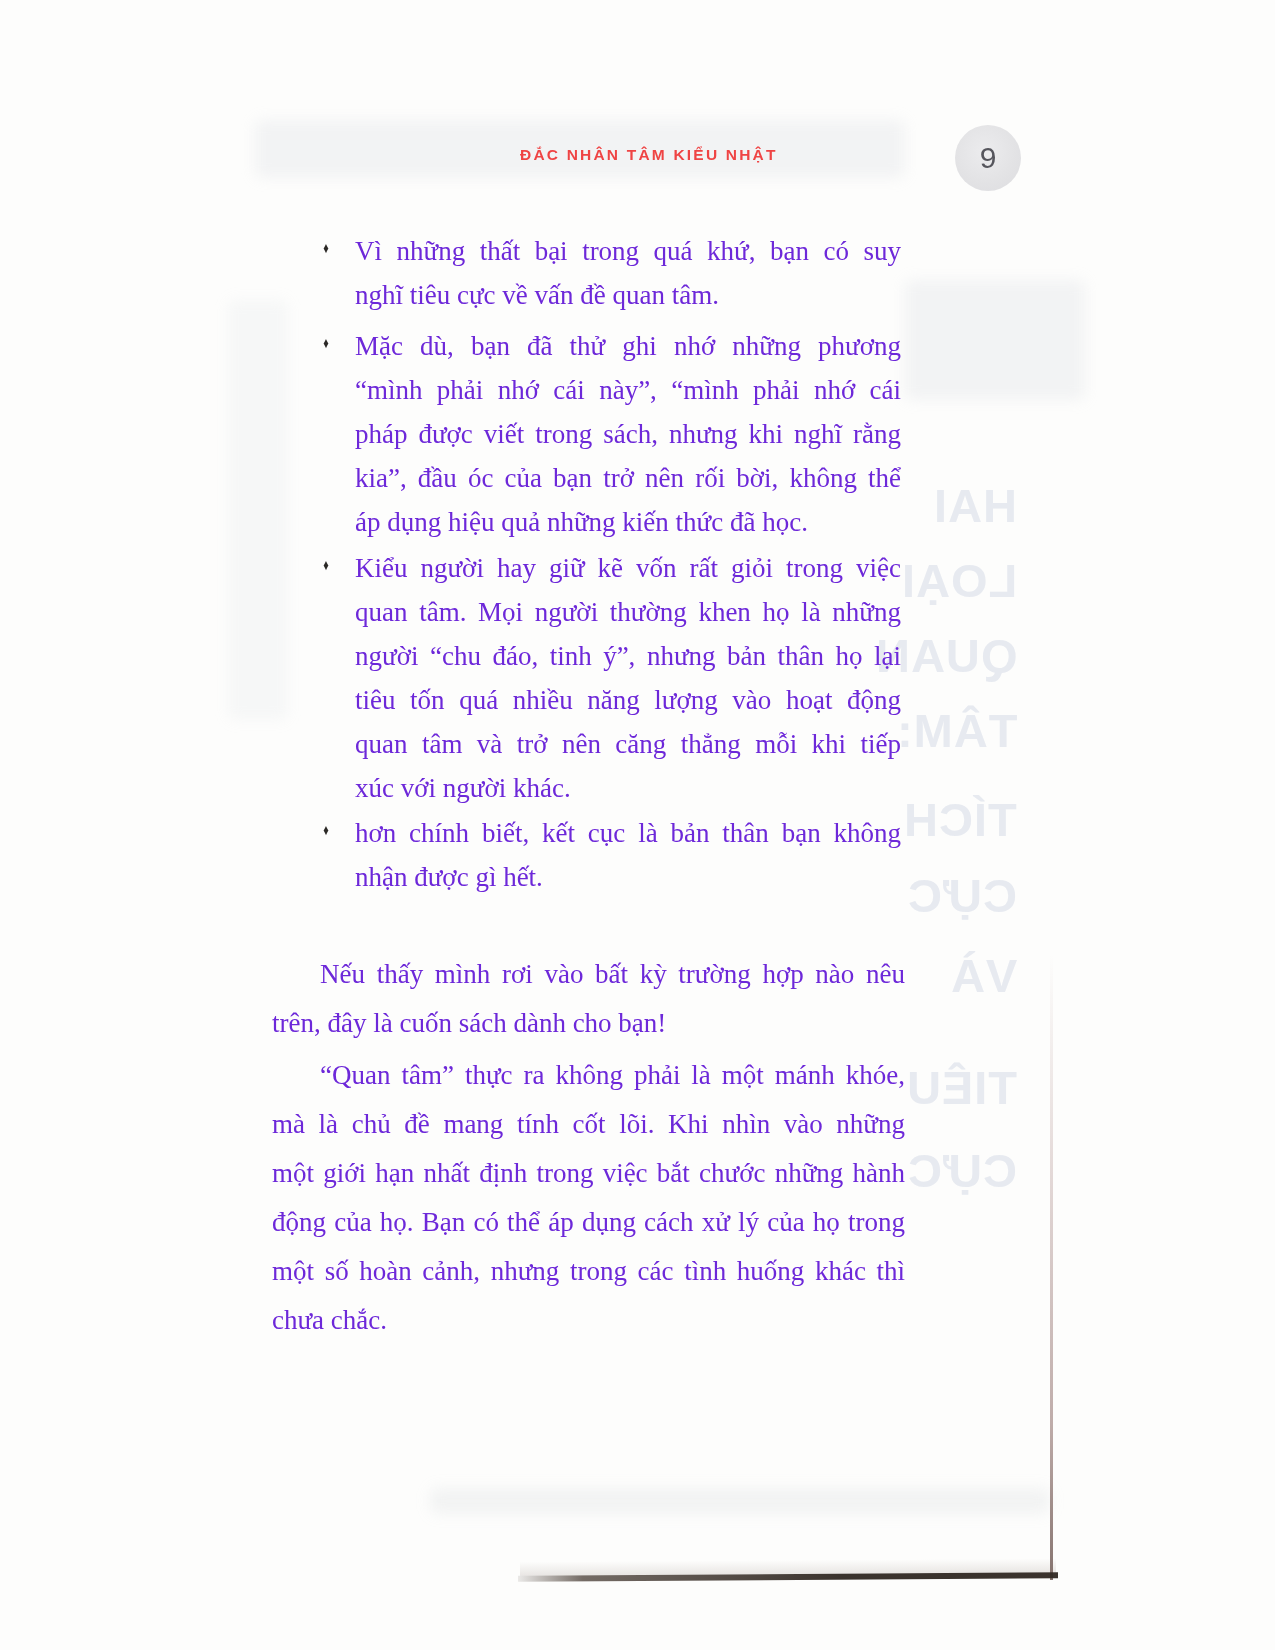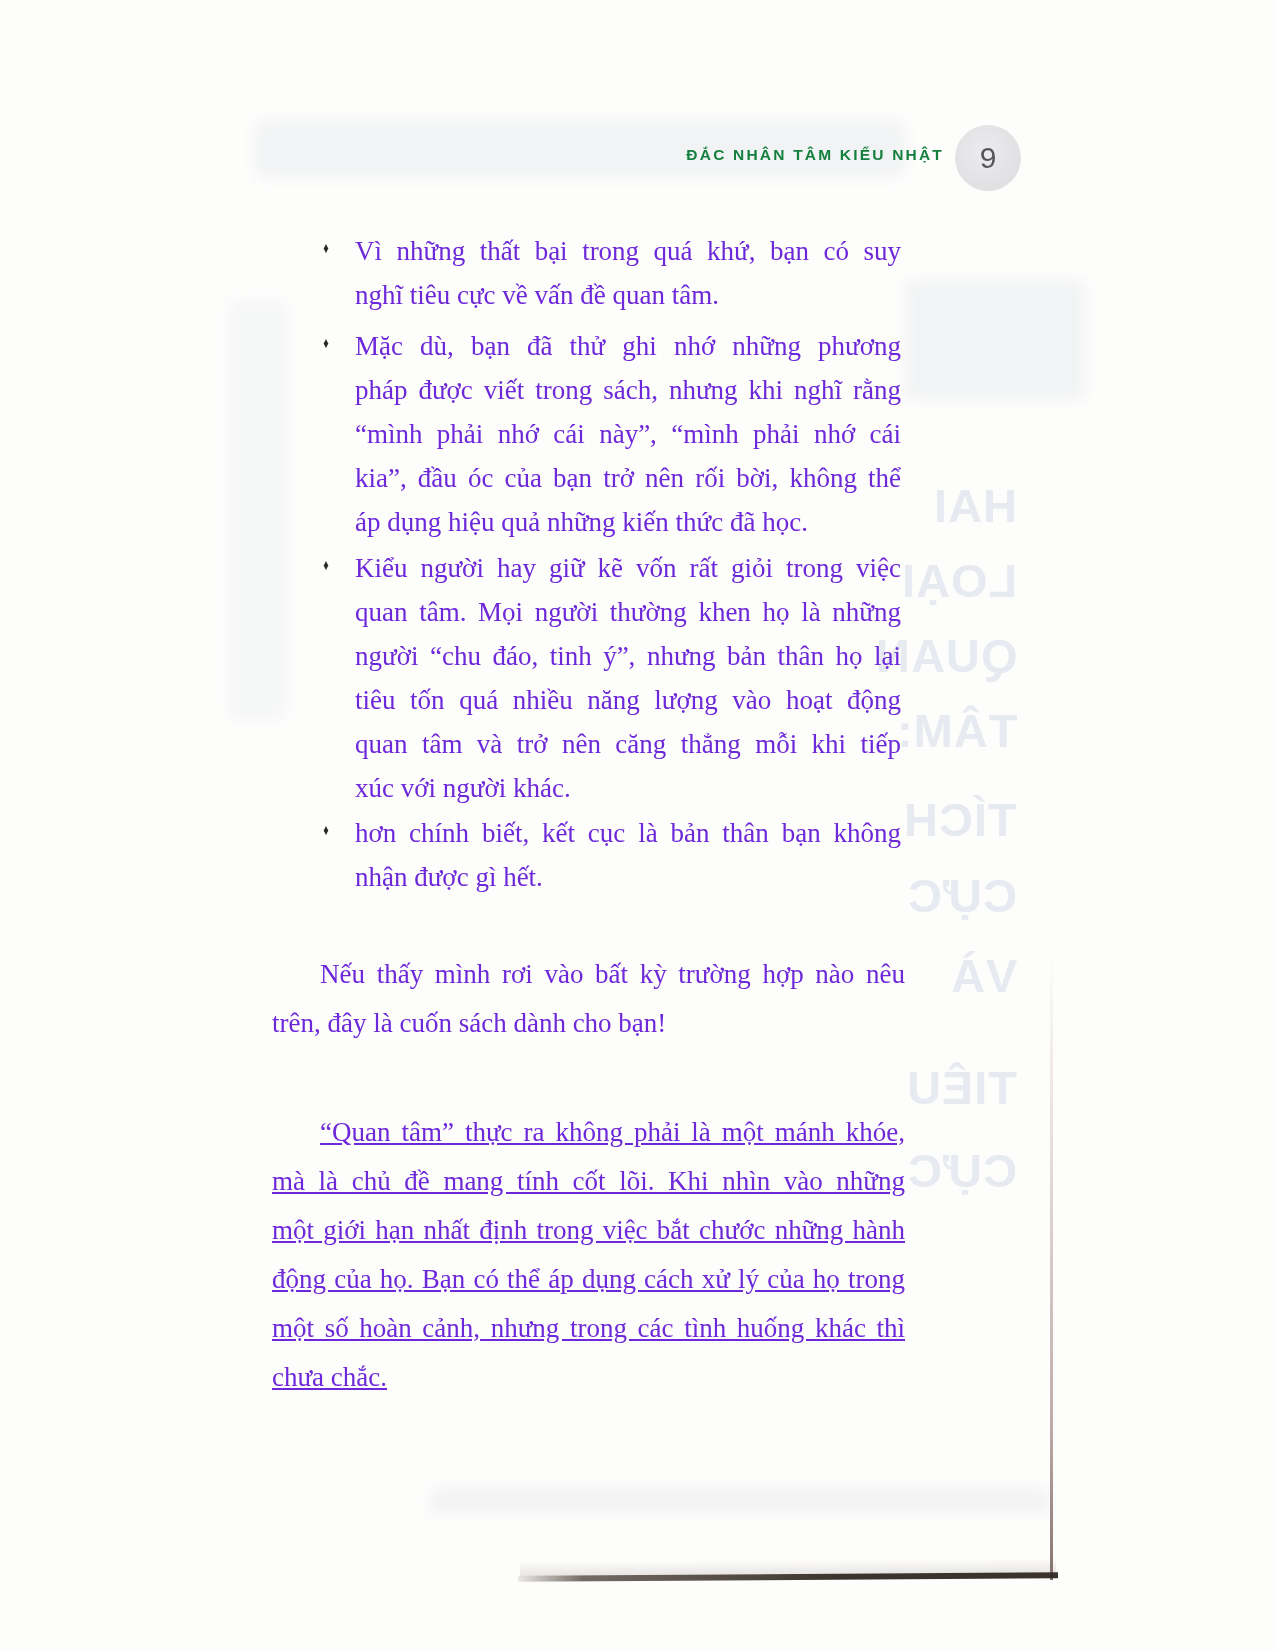--- a/index.html
+++ b/index.html
@@ -4,24 +4,24 @@
 <style>
   html,body{margin:0;padding:0;background:#ffffff;}
   #canvas{
     position:relative;width:1275px;height:1650px;overflow:hidden;
     background:#fdfdfc;
     font-family:"Liberation Serif", serif;
   }
   
   .running-head{
     position:absolute;top:146px;left:520px;width:424px;
-    text-align:right;
+    text-align:left;
     font-family:"Liberation Sans", sans-serif;
     font-size:15.5px;font-weight:600;letter-spacing:2.2px;
-    color:#15803d;
+    color:#ef4444;
   }
   .page-badge{
     position:absolute;left:955px;top:125px;width:66px;height:66px;
     border-radius:50%;
     background:radial-gradient(circle at 45% 40%, #ececee 0%, #e3e3e5 55%, #dcdcdf 100%);
     display:flex;align-items:center;justify-content:center;
   }
   .page-badge .num{
     font-family:"Liberation Sans", sans-serif;
     font-size:30px;color:#55555c;font-weight:400;
@@ -116,22 +116,22 @@
   <div class="bullets">
       <div class="textblock" style="top:229px;">
     <div class="tb-line">Vì những thất bại trong quá khứ, bạn có suy</div>
     <div class="tb-line last">nghĩ tiêu cực về vấn đề quan tâm.</div>
   </div>
     </div>
 
   <div class="bullets">
       <div class="textblock" style="top:324px;">
     <div class="tb-line">Mặc dù, bạn đã thử ghi nhớ những phương</div>
+    <div class="tb-line">“mình phải nhớ cái này”, “mình phải nhớ cái</div>
     <div class="tb-line">pháp được viết trong sách, nhưng khi nghĩ rằng</div>
-    <div class="tb-line">“mình phải nhớ cái này”, “mình phải nhớ cái</div>
     <div class="tb-line">kia”, đầu óc của bạn trở nên rối bời, không thể</div>
     <div class="tb-line last">áp dụng hiệu quả những kiến thức đã học.</div>
   </div>
     </div>
 
   <div class="bullets">
       <div class="textblock" style="top:546px;">
     <div class="tb-line">Kiểu người hay giữ kẽ vốn rất giỏi trong việc</div>
     <div class="tb-line">quan tâm. Mọi người thường khen họ là những</div>
     <div class="tb-line">người “chu đáo, tinh ý”, nhưng bản thân họ lại</div>
@@ -149,21 +149,21 @@
     </div>
 
   <div class="para">
       <div class="textblock" style="top:950px;left:272px;width:633px;">
     <div class="tb-line indent">Nếu thấy mình rơi vào bất kỳ trường hợp nào nêu</div>
     <div class="tb-line last">trên, đây là cuốn sách dành cho bạn!</div>
   </div>
     </div>
 
   <div class="para">
-      <div class="textblock" style="top:1108px;left:272px;width:633px;text-decoration:underline;">
+      <div class="textblock" style="top:1051px;left:272px;width:633px;">
     <div class="tb-line indent">“Quan tâm” thực ra không phải là một mánh khóe,</div>
     <div class="tb-line">mà là chủ đề mang tính cốt lõi. Khi nhìn vào những</div>
     <div class="tb-line">một giới hạn nhất định trong việc bắt chước những hành</div>
     <div class="tb-line">động của họ. Bạn có thể áp dụng cách xử lý của họ trong</div>
     <div class="tb-line">một số hoàn cảnh, nhưng trong các tình huống khác thì</div>
     <div class="tb-line last">chưa chắc.</div>
   </div>
     </div>
 
   <div class="edge-bottom-shadow"></div>

